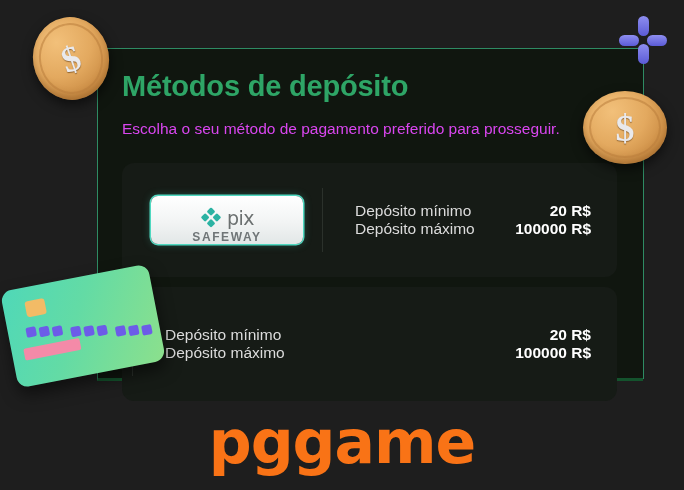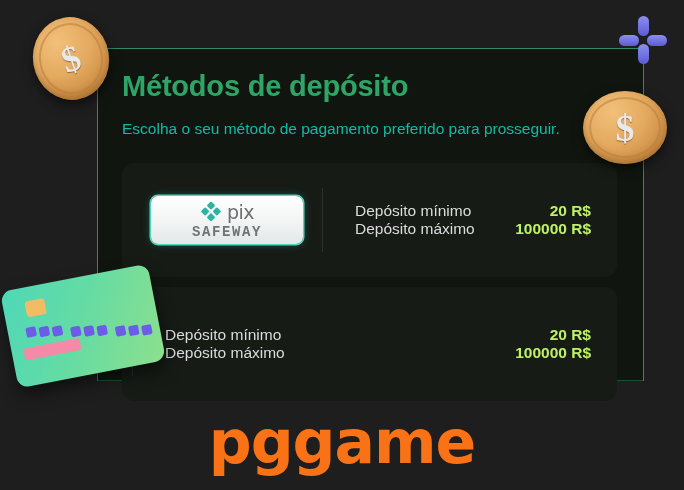--- a/index.html
+++ b/index.html
@@ -16,21 +16,21 @@
   
   #deposit-panel {
     position: absolute;
     left: 97px;
     top: 48px;
     width: 546px;
     height: 333px;
     background: #10160f;
     border: 1px solid #2e8b63;
     border-right: none;
-    border-bottom: 1px solid #14532d;
+    border-bottom: 3px solid #14532d;
   }
   #deposit-panel::after {
     content: "";
     position: absolute;
     right: -1px; top: -1px; bottom: -1px;
     width: 1px;
     background: #2e8b63;
   }
 
   .panel-inner {
@@ -41,21 +41,21 @@
 
   #page-title {
     color: #2ea566;
     font-size: 29px;
     font-weight: bold;
     letter-spacing: -0.2px;
     line-height: 1.1;
   }
 
   #page-subtitle {
-    color: #14b8a6;
+    color: #d946ef;
     font-size: 15.5px;
     line-height: 1.62;
     margin-top: 13px;
     max-width: 462px;
     font-weight: 400;
   }
 
   
   #methods-list {
     margin-top: 22px;
@@ -106,65 +106,64 @@
     align-items: baseline;
   }
 
   .detail-label {
     color: #dcdcdc;
     font-size: 15.5px;
     font-weight: 400;
   }
 
   .detail-value {
-    color: #bef264;
+    color: #ffffff;
     font-size: 15.5px;
     font-weight: bold;
   }
 
   .method-name {
     color: #e4e4e4;
     font-size: 14.5px;
     font-weight: 400;
   }
 
   
   .pix-plate {
     width: 152px;
     height: 48px;
     border-radius: 7px;
     background: linear-gradient(180deg, #ffffff 0%, #f2f4f4 55%, #e2e7e7 100%);
     box-shadow: 0 0 0 1.5px #4fd8c0, 0 0 9px rgba(79,216,192,0.35);
     display: flex;
     flex-direction: column;
     align-items: center;
-    justify-content: center;
+    justify-content: flex-end;
     gap: 0px;
   }
   .pix-row {
     display: flex;
     align-items: center;
     gap: 5px;
     margin-top: 1px;
   }
   .pix-word {
     font-family: "DejaVu Sans", sans-serif;
     font-size: 19px;
     color: #6b7070;
     letter-spacing: -0.5px;
     line-height: 1;
     font-weight: 400;
   }
   .safeway-word {
-    font-size: 14px;
+    font-size: 12px;
     font-weight: bold;
     color: #6f7577;
     letter-spacing: 1.6px;
     margin-top: 1px;
-    font-family: Liberation Mono, monospace;
   }
 
   
   .pb-icon {
     position: relative;
     width: 46px;
     height: 34px;
   }
   .pb-card-back {
     position: absolute;

